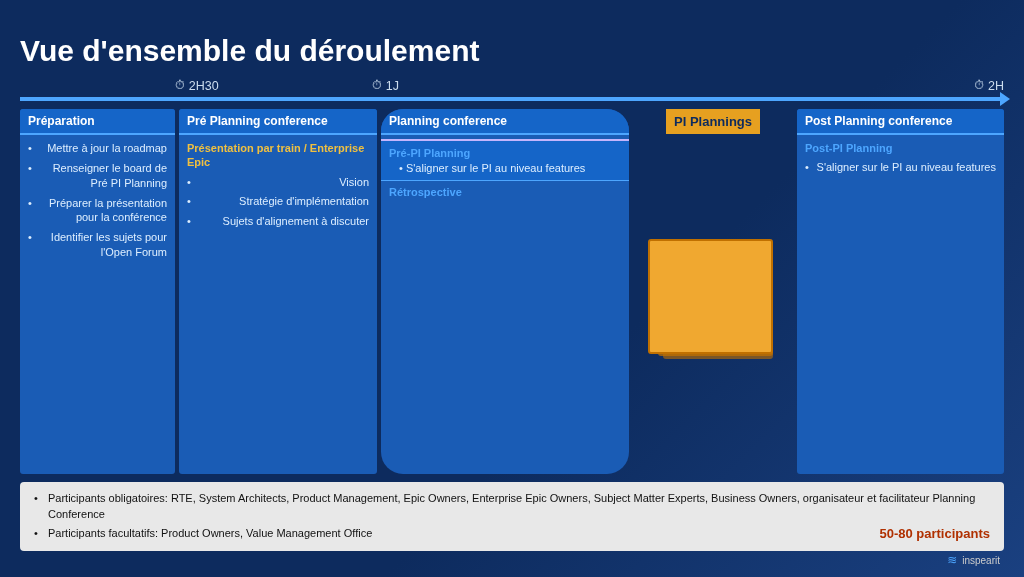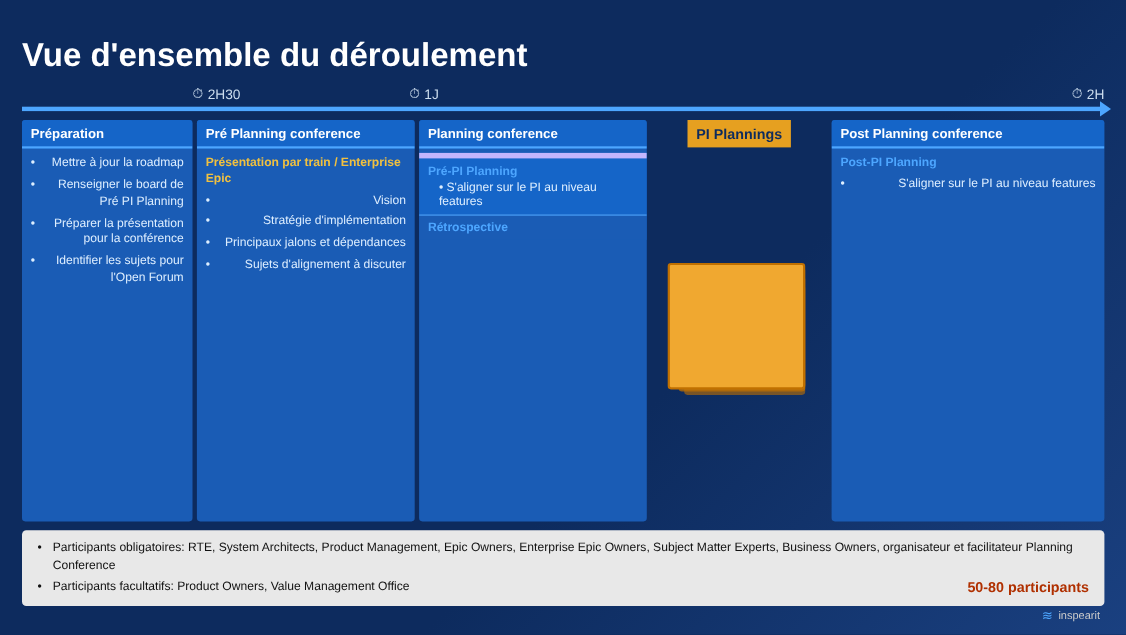--- a/index.html
+++ b/index.html
@@ -71,22 +71,23 @@
       width: 155px;
       background: #1a5cb5;
     }
 
     .col-pre-planning {
       width: 198px;
       background: #1a5cb5;
     }
 
     .col-planning {
-      width: 207px;
+      width: 248px;
       background: #1a5cb5;
+      border-radius: 22px;
     }
 
     .col-pi {
       width: 160px;
       background: transparent;
       display: flex;
       align-items: center;
       justify-content: center;
       position: relative;
     }
@@ -154,21 +155,21 @@
 
     .open-forum-title {
       font-weight: bold;
       color: #ddeeff;
       font-size: 11.5px;
       margin-bottom: 3px;
     }
 
     .pre-pi-planning-block {
       background: #1565c8;
-      border-top: 5px solid #c4b5fd;
+      border-top: 2px solid #c4b5fd;
       padding: 6px 8px;
       margin-top: 4px;
     }
 
     .pre-pi-planning-block .section-label {
       font-weight: bold;
       font-size: 11px;
       color: #4da6ff;
       margin-bottom: 3px;
     }
@@ -334,21 +335,20 @@
       </div>
     </div>
 
     <div class="col col-pre-planning">
       <div class="col-header">Pré Planning conference</div>
       <div class="col-body">
         <div class="sub-section-title">Présentation par train / Enterprise Epic</div>
         <ul>
           <li>Vision</li>
           <li>Stratégie d'implémentation</li>
-          <li>Principaux jalons et dépendances</li>
           <li>Sujets d'alignement à discuter</li>
         </ul>
       </div>
     </div>
 
     <div class="col col-planning">
       <div class="col-header">Planning conference</div>
       <div class="pre-pi-planning-block">
         <div class="section-label">Pré-PI Planning</div>
         <ul>

